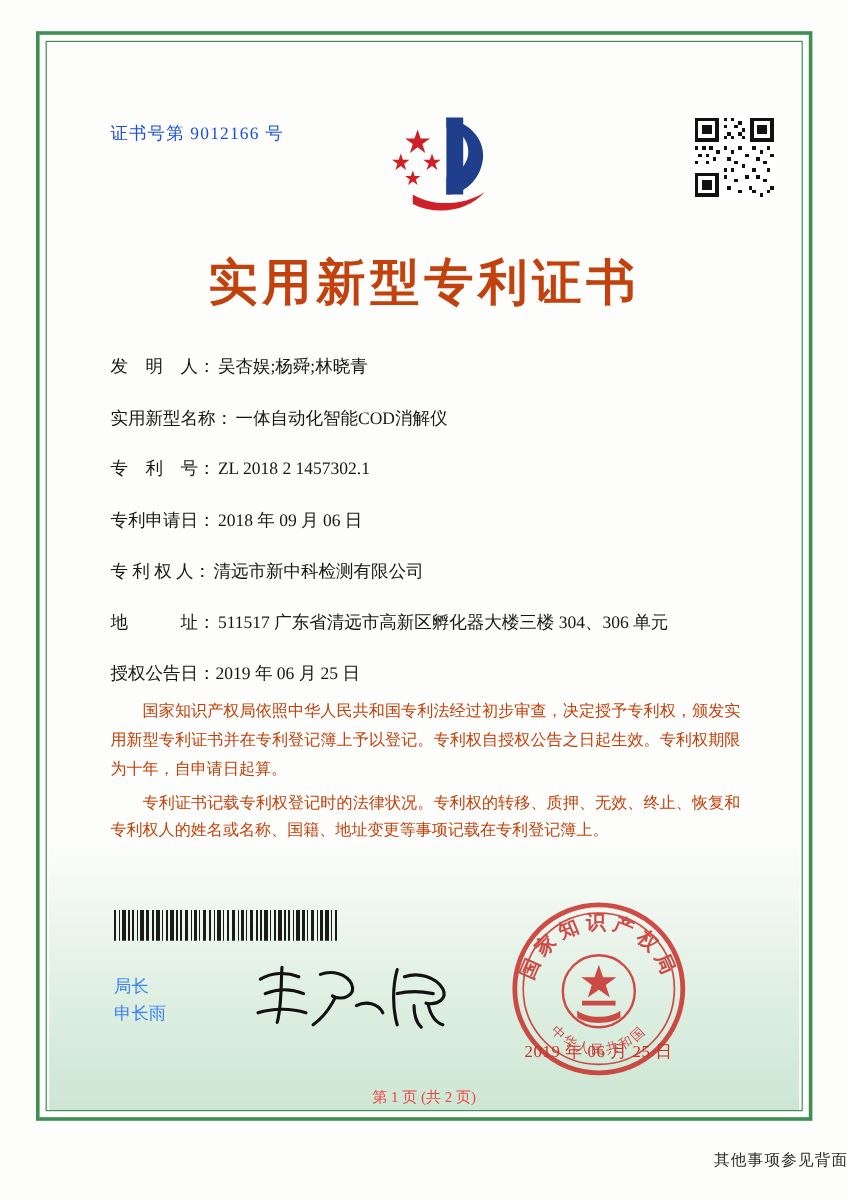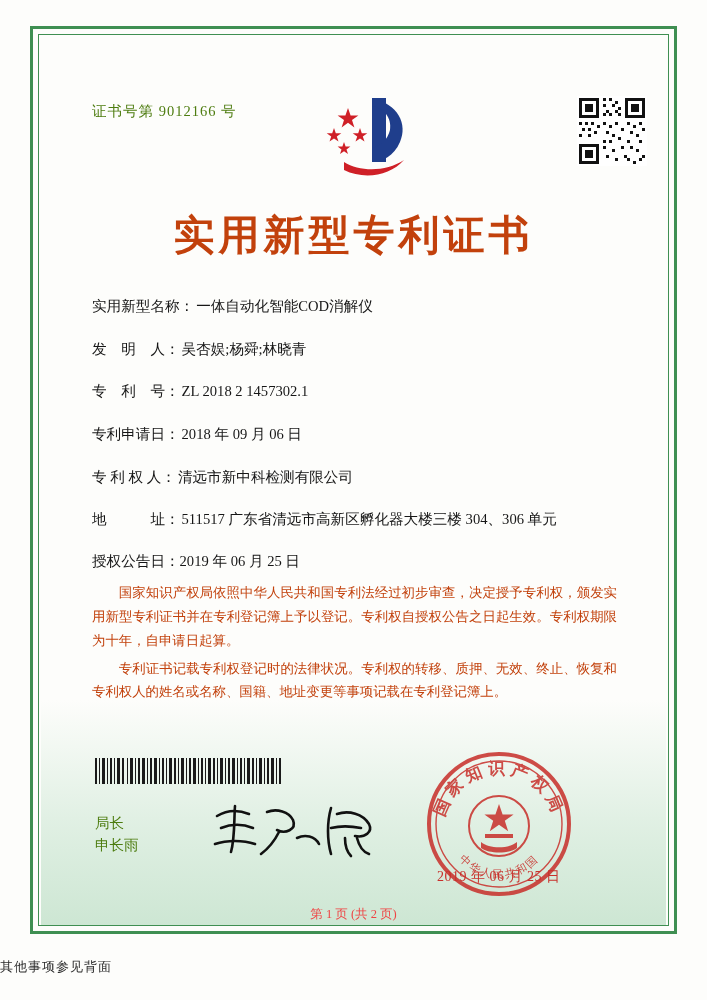--- a/index.html
+++ b/index.html
@@ -48,21 +48,21 @@
     background: linear-gradient(to bottom, rgba(225,240,228,0) 0%, rgba(214,235,219,0.75) 55%, rgba(200,228,207,0.9) 100%);
     pointer-events: none;
   }
 
   
   .cert-no {
     position: absolute;
     left: 92px; top: 102px;
     font-size: 14.5px;
     letter-spacing: 1px;
-    color: #4d7c0f;
+    color: #1d4ed8;
   }
 
   
   .emblem {
     position: absolute;
     left: 312px; top: 84px;
     width: 108px; height: 108px;
   }
 
   
@@ -145,21 +145,21 @@
     left: 95px; top: 758px;
     width: 190px; height: 26px;
   }
 
   
   .director {
     position: absolute;
     left: 95px; top: 812px;
     font-size: 14.5px;
     line-height: 1.55;
-    color: #4d7c0f;
+    color: #3b82f6;
   }
 
   
   .signature {
     position: absolute;
     left: 205px; top: 798px;
     width: 175px; height: 62px;
   }
 
   
@@ -187,21 +187,21 @@
     text-align: center;
     font-size: 12.5px;
     color: #ef4444;
   }
 
   
   .footer-note {
     position: absolute;
     left: 0; top: 958px;
     width: 707px;
-    text-align: left;
+    text-align: right;
     font-size: 13px;
     color: #2b2b2b;
     letter-spacing: 1px;
     font-family: Liberation Serif, serif;
   }
 </style>
 </head>
 <body>
 
 <div class="page">
@@ -292,26 +292,26 @@
           <rect x="56" y="65" width="3" height="3"></rect>
           <rect x="62" y="62" width="3" height="3"></rect>
       </g>
     </svg>
   </div>
 
   <div class="title">实用新型专利证书</div>
 
   <div class="fields">
     <div class="row">
+      <span class="label">发　明　人：</span>
+      <span class="value">吴杏娱;杨舜;林晓青</span>
+    </div>
+    <div class="row">
       <span class="label">实用新型名称：</span>
       <span class="value">一体自动化智能COD消解仪</span>
-    </div>
-    <div class="row">
-      <span class="label">发　明　人：</span>
-      <span class="value">吴杏娱;杨舜;林晓青</span>
     </div>
     <div class="row">
       <span class="label">专　利　号：</span>
       <span class="value">ZL 2018 2 1457302.1</span>
     </div>
     <div class="row">
       <span class="label">专利申请日：</span>
       <span class="value">2018 年 09 月 06 日</span>
     </div>
     <div class="row">

